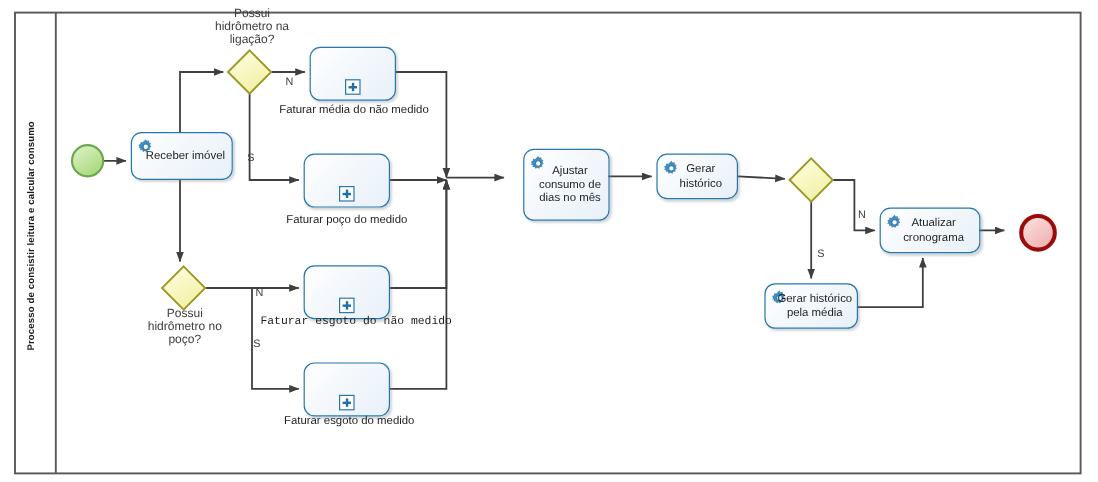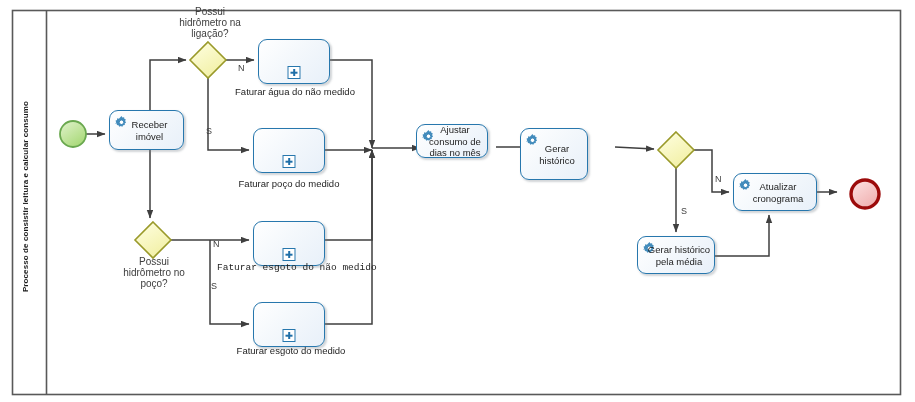--- a/index.html
+++ b/index.html
@@ -110,37 +110,37 @@
     <span>Processo de consistir leitura e calcular consumo</span>
   </div>
 
   <div id="node-layer" style="position:absolute;left:0;top:0;width:915px;height:402px;">
       <div class="lbl" style="left: 160px; top: 6px; width: 100px;">Possui
 hidrômetro na
 ligação?</div>
       <div class="lbl" style="left: 104px; top: 256px; width: 100px;">Possui
 hidrômetro no
 poço?</div>
-      <div class="node task has-icon" style="left: 109px; top: 110px; width: 75px; height: 40px; padding-left: 24px;">
+      <div class="node task has-icon" style="left: 109px; top: 110px; width: 85px; height: 40px; padding-left: 24px;">
         <svg class="gear" viewBox="0 0 24 24">
           <path fill="#2f7fb5" d="M12 1.6l1.5 2.3 2.7-.5.3 2.7 2.5 1.1-1.3 2.4 1.6 2.2-2.2 1.6.2 2.7-2.7.2-1.3 2.4-2.4-1.3-2.4 1.3-1.3-2.4-2.7-.2.2-2.7L2 13.8l1.6-2.2-1.3-2.4L4.8 8l.3-2.7 2.7.5z" opacity=".9"></path>
           <circle cx="12" cy="11.6" r="3.6" fill="#ffffff" stroke="#2f7fb5" stroke-width="1.4"></circle>
         </svg>
         <div class="tlabel">Receber imóvel</div>
       </div>
-      <div class="node task has-icon" style="left: 416px; top: 124px; width: 72px; height: 34px; padding-left: 48px;">
+      <div class="node task has-icon" style="left: 436px; top: 124px; width: 72px; height: 60px; padding-left: 48px;">
         <svg class="gear" viewBox="0 0 24 24">
           <path fill="#2f7fb5" d="M12 1.6l1.5 2.3 2.7-.5.3 2.7 2.5 1.1-1.3 2.4 1.6 2.2-2.2 1.6.2 2.7-2.7.2-1.3 2.4-2.4-1.3-2.4 1.3-1.3-2.4-2.7-.2.2-2.7L2 13.8l1.6-2.2-1.3-2.4L4.8 8l.3-2.7 2.7.5z" opacity=".9"></path>
           <circle cx="12" cy="11.6" r="3.6" fill="#ffffff" stroke="#2f7fb5" stroke-width="1.4"></circle>
         </svg>
         <div class="tlabel">Ajustar
 consumo de
 dias no mês</div>
       </div>
-      <div class="node task has-icon" style="left: 520px; top: 128px; width: 68px; height: 52px;">
+      <div class="node task has-icon" style="left: 547px; top: 128px; width: 68px; height: 38px;">
         <svg class="gear" viewBox="0 0 24 24">
           <path fill="#2f7fb5" d="M12 1.6l1.5 2.3 2.7-.5.3 2.7 2.5 1.1-1.3 2.4 1.6 2.2-2.2 1.6.2 2.7-2.7.2-1.3 2.4-2.4-1.3-2.4 1.3-1.3-2.4-2.7-.2.2-2.7L2 13.8l1.6-2.2-1.3-2.4L4.8 8l.3-2.7 2.7.5z" opacity=".9"></path>
           <circle cx="12" cy="11.6" r="3.6" fill="#ffffff" stroke="#2f7fb5" stroke-width="1.4"></circle>
         </svg>
         <div class="tlabel">Gerar
 histórico</div>
       </div>
       <div class="node task has-icon" style="left: 637px; top: 236px; width: 78px; height: 38px;">
         <svg class="gear" viewBox="0 0 24 24">
           <path fill="#2f7fb5" d="M12 1.6l1.5 2.3 2.7-.5.3 2.7 2.5 1.1-1.3 2.4 1.6 2.2-2.2 1.6.2 2.7-2.7.2-1.3 2.4-2.4-1.3-2.4 1.3-1.3-2.4-2.7-.2.2-2.7L2 13.8l1.6-2.2-1.3-2.4L4.8 8l.3-2.7 2.7.5z" opacity=".9"></path>
@@ -153,21 +153,21 @@
         <svg class="gear" viewBox="0 0 24 24">
           <path fill="#2f7fb5" d="M12 1.6l1.5 2.3 2.7-.5.3 2.7 2.5 1.1-1.3 2.4 1.6 2.2-2.2 1.6.2 2.7-2.7.2-1.3 2.4-2.4-1.3-2.4 1.3-1.3-2.4-2.7-.2.2-2.7L2 13.8l1.6-2.2-1.3-2.4L4.8 8l.3-2.7 2.7.5z" opacity=".9"></path>
           <circle cx="12" cy="11.6" r="3.6" fill="#ffffff" stroke="#2f7fb5" stroke-width="1.4"></circle>
         </svg>
         <div class="tlabel">Atualizar
 cronograma</div>
       </div>
       <div class="node task" style="left: 258px; top: 39px; width: 72px; height: 45px;">
         <span class="plusmark"></span>
       </div>
-      <div class="sublabel" style="left: 225px; top: 86px; width: 140px;">Faturar água do não medido</div>
+      <div class="sublabel" style="left: 225px; top: 86px; width: 140px;">Faturar média do não medido</div>
       <div class="node task" style="left: 253px; top: 128px; width: 72px; height: 45px;">
         <span class="plusmark"></span>
       </div>
       <div class="sublabel" style="left: 219px; top: 178px; width: 140px;">Faturar poço do medido</div>
       <div class="node task" style="left: 253px; top: 221px; width: 72px; height: 45px;">
         <span class="plusmark"></span>
       </div>
       <div class="sublabel" style="left: 217px; top: 262px; width: 145px; font-family: Liberation Mono, monospace;">Faturar esgoto do não medido</div>
       <div class="node task" style="left: 253px; top: 302px; width: 72px; height: 45px;">
         <span class="plusmark"></span>

